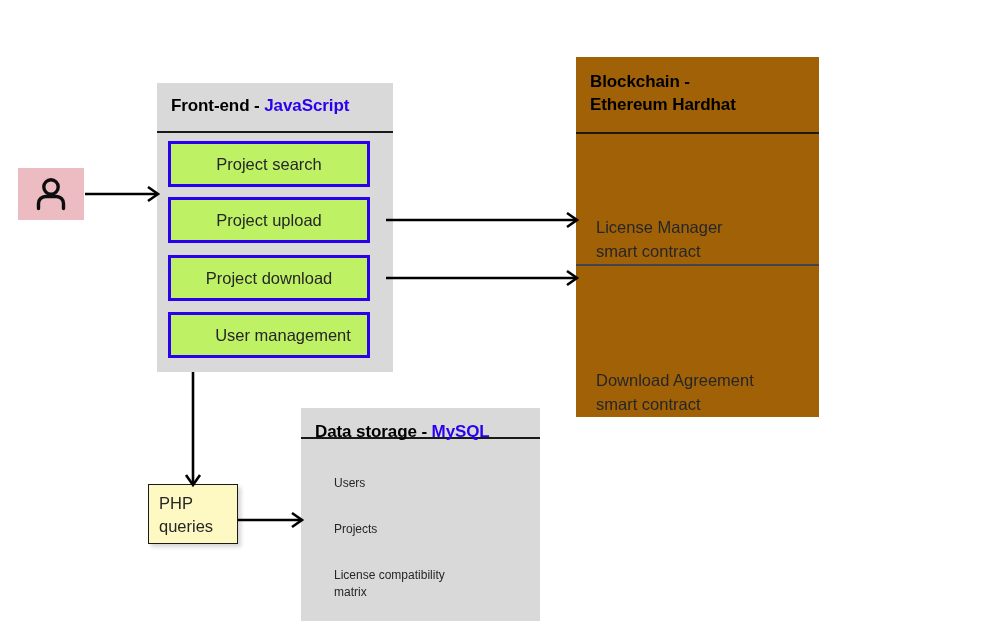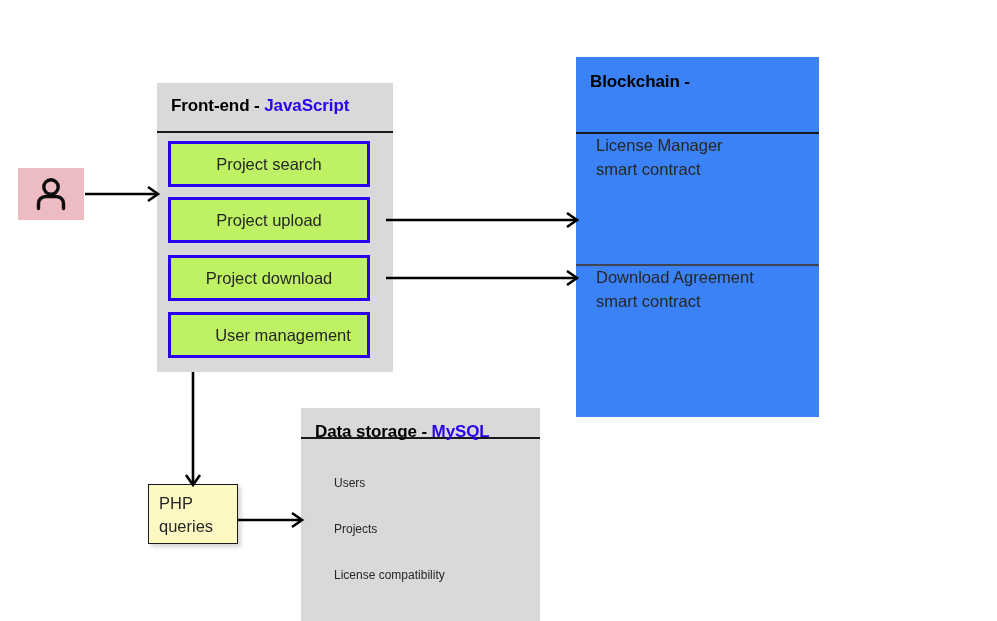--- a/index.html
+++ b/index.html
@@ -73,34 +73,34 @@
   .fe-item.i1 { top: 114px; }
   .fe-item.i2 { top: 172px; }
   .fe-item.i3 { top: 229px; padding-left: 28px; }
 
   
   #blockchain-panel {
     left: 576px;
     top: 57px;
     width: 243px;
     height: 360px;
-    background: #3b82f6;
+    background: #a16207;
   }
   #blockchain-panel .panel-header {
     height: 77px;
     padding-top: 14px;
   }
   .bc-section {
     position: absolute;
     left: 0;
     right: 0;
     box-sizing: border-box;
     padding: 0 20px;
     display: flex;
-    align-items: flex-start;
+    align-items: flex-end;
     font-size: 16.5px;
     line-height: 1.45;
     color: #262626;
   }
   .bc-section.s0 {
     top: 77px;
     height: 132px;
     border-bottom: 2px solid #3f4450;
   }
   .bc-section.s1 {
@@ -203,20 +203,21 @@
       <span>Project download</span>
     </div>
     <div class="fe-item i3">
       <span>User management</span>
     </div>
   </div>
 
   <div class="panel" id="blockchain-panel">
     <div class="panel-header">
       <div>Blockchain -</div>
+      <div>Ethereum Hardhat</div>
     </div>
     <div class="bc-section s0">
       <div>
         <div>License Manager</div>
         <div>smart contract</div>
       </div>
     </div>
     <div class="bc-section s1">
       <div>
         <div>Download Agreement</div>
@@ -235,20 +236,21 @@
       <span>Data storage - </span><span class="accent">MySQL</span>
     </div>
     <div class="ds-row r0">
       <div>Users</div>
     </div>
     <div class="ds-row r1">
       <div>Projects</div>
     </div>
     <div class="ds-row r2">
       <div>License compatibility</div>
+      <div>matrix</div>
     </div>
   </div>
 
   <svg class="conn" style="left:0;top:0;width:997px;height:621px;">
 
     <g>
       <line x1="85" y1="194" x2="157" y2="194"></line>
       <path class="head" d="M148 187 L158 194 L148 201" stroke="#000"></path>
     </g>
 

